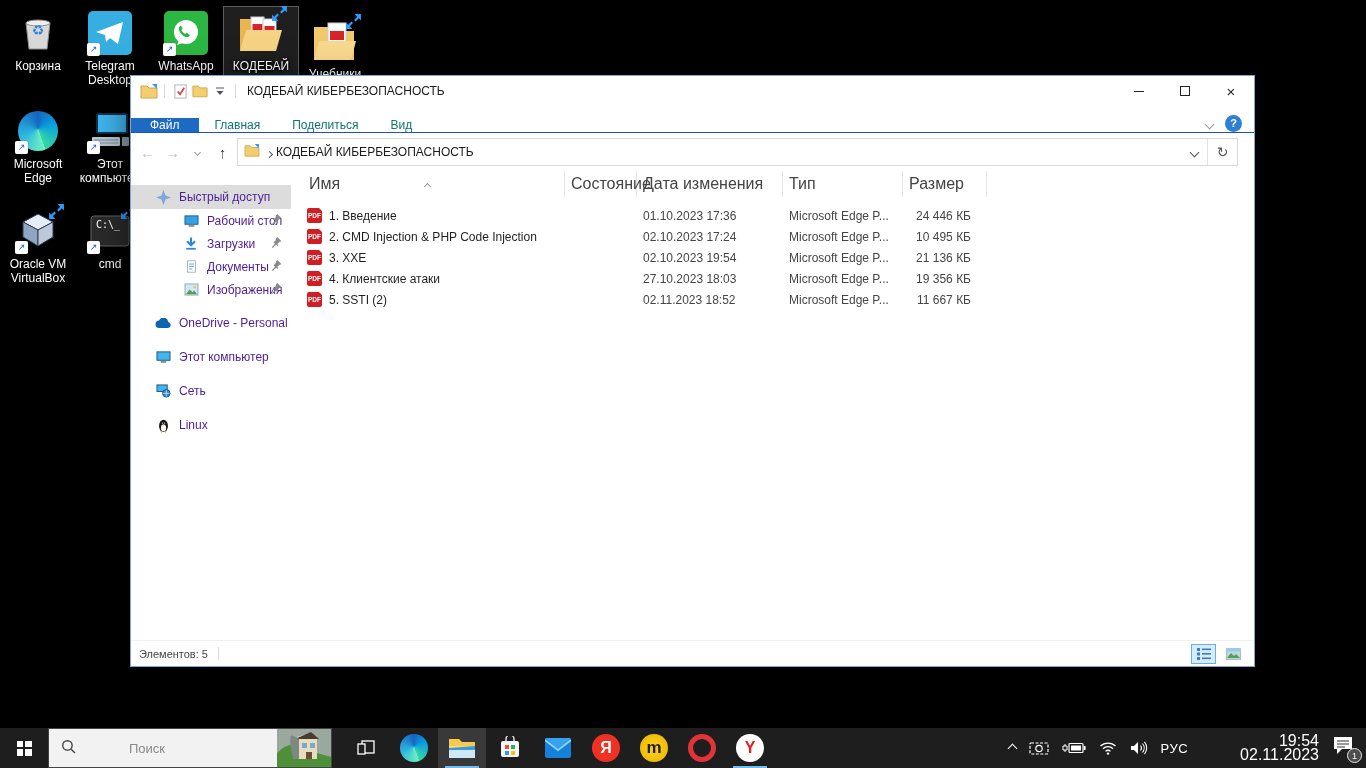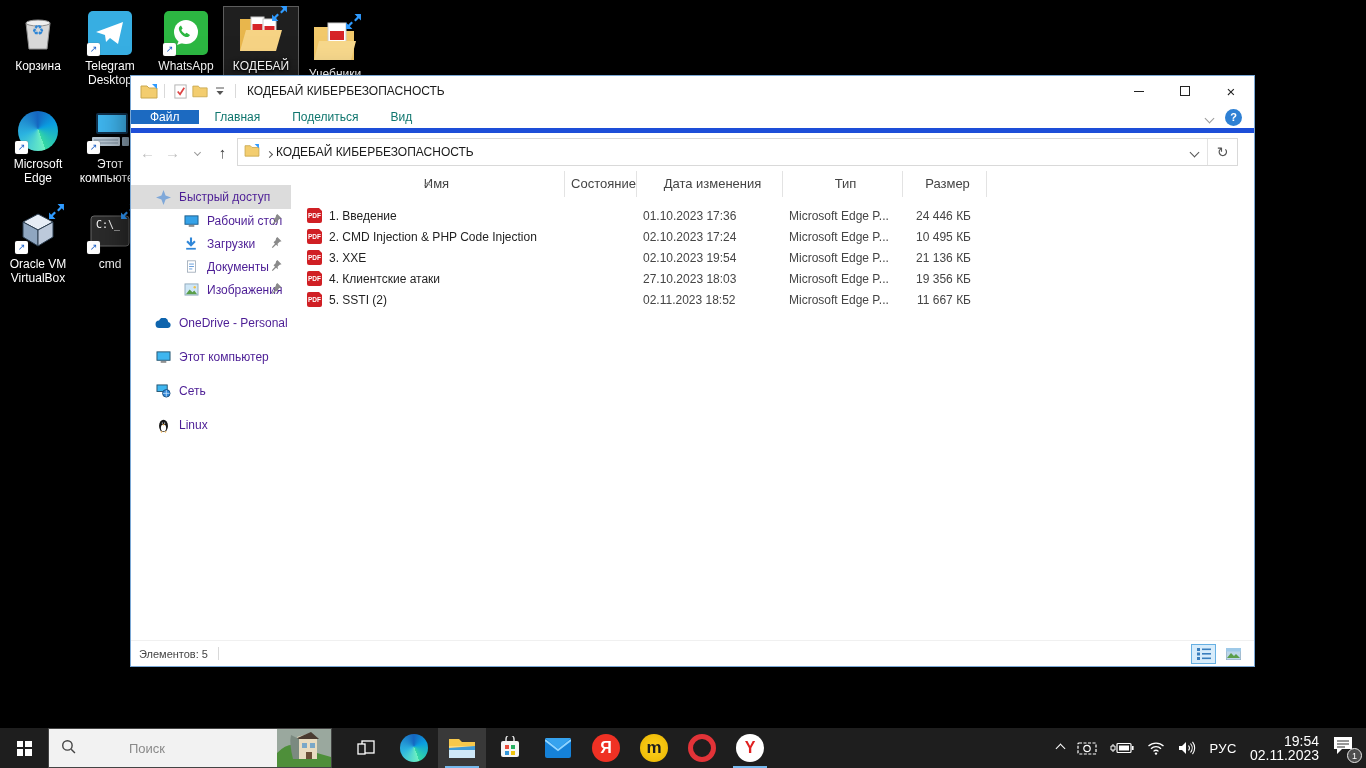--- a/index.html
+++ b/index.html
@@ -21,21 +21,21 @@
 .titlebar { height:30px; display:flex; align-items:center; background:#fff; padding-left:8px; }
 .qatsep { width:1px; height:14px; background:#d9d9d9; margin:0 5px; }
 .qatbtn { width:20px; height:20px; display:flex; align-items:center; justify-content:center; }
 .title { font-size:12px; color:#1a1a1a; margin-left:6px; flex:1; white-space:nowrap; overflow:hidden; }
 .wctrl { display:flex; height:100%; }
 .wbtn { width:46px; display:flex; align-items:center; justify-content:center; color:#222; }
 .minglyph { width:10px; border-top:1px solid #222; }
 .maxglyph { width:10px; height:10px; border:1px solid #222; }
 .closeglyph { font-size:15px; line-height:1; }
 
-.tabs { height:27px; display:flex; align-items:center; background:#fff; border-bottom:5px solid #1d4ed8; }
+.tabs { height:27px; display:flex; align-items:flex-end; background:#fff; border-bottom:1px solid #1d4ed8; }
 .tab { padding:0 16px; font-size:12px; display:flex; align-items:center; color:#0f766e; }
 .tab.file { background:#1c6ac1; color:#fff; padding:0 19px; }
 .tabsright { margin-left:auto; display:flex; align-items:center; gap:12px; padding-right:12px; }
 .helpball { width:17px; height:17px; border-radius:50%; background:#2e80d4; color:#fff; font-size:11px; font-weight:bold; display:flex; align-items:center; justify-content:center; }
 
 .addr { height:38px; display:flex; align-items:center; padding:0 10px 0 4px; background:#fff; }
 .navbtn { width:25px; height:26px; display:flex; align-items:center; justify-content:center; font-size:15px; color:#444; }
 .navbtn.dis { color:#bfbfbf; }
 .chev { width:7px; height:7px; border-right:1.4px solid #9a9a9a; border-bottom:1.4px solid #9a9a9a; display:inline-block; }
 .chev.down { transform:rotate(45deg); }
@@ -55,21 +55,21 @@
 .nav { width:160px; flex-shrink:0; padding-top:14px; font-size:12px; color:#4c1d95; }
 .srow { height:24px; display:flex; align-items:center; padding-left:24px; gap:8px; position:relative; }
 .srow.child { padding-left:52px; height:23px; }
 .srow.sel { background:#dcdcdc; }
 .sicon { width:16px; height:16px; flex-shrink:0; display:flex; align-items:center; justify-content:center; }
 .pin { position:absolute; right:9px; top:5px; }
 .navgap { height:10px; }
 
 .filearea { flex:1; padding-left:12px; position:relative; }
 .fhead { display:grid; grid-template-columns:262px 72px 146px 120px 84px; height:26px; }
-.hcell { position:relative; font-size:13px; color:#444; line-height:26px; padding-left:6px; border-right:1px solid #e3e3e3;text-align:center; }
+.hcell { position:relative; font-size:16px; color:#444; line-height:26px; padding-left:6px; border-right:1px solid #e3e3e3; }
 .sortmark { position:absolute; top:0; left:122px; }
 .frow { display:grid; grid-template-columns:262px 72px 146px 120px 84px; height:21px; align-items:center; font-size:12px; color:#454545; }
 .fname { display:flex; align-items:center; gap:7px; padding-left:4px; color:#1f1f1f; white-space:nowrap; overflow:hidden; }
 .fcell { padding-left:6px; }
 .fsize { text-align:right; padding-right:16px; }
 .pdfico { width:15px; height:15px; background:#d01f24; border-radius:2px; color:#fff; font-size:6.5px; font-weight:bold; display:flex; align-items:center; justify-content:center; flex-shrink:0; position:relative; }
 .pdfico::after { content:""; position:absolute; right:-1px; top:-1px; border-style:solid; border-width:0 5px 5px 0; border-color:transparent #fff transparent transparent; }
 
 .statusbar { height:26px; border-top:1px solid #f0f0f0; display:flex; align-items:center; gap:10px; padding:12px 8px; font-size:11px; color:#444; }
 .sdiv { width:1px; height:13px; background:#d9d9d9; }
@@ -85,21 +85,21 @@
 .tbsearch { width:284px; background:#f2f2f2; border:1px solid #444; display:flex; align-items:center; padding-left:12px; gap:9px; position:relative; }
 .tbsearch input { flex:1; border:none; outline:none; background:transparent; font-size:13px; color:#333; font-family:inherit; min-width:0;margin-left:44px; }
 .tbimg { width:54px; height:38px; flex-shrink:0; }
 .tbbtn { width:48px; display:flex; align-items:center; justify-content:center; position:relative; }
 .tbbtn.active { background:rgba(255,255,255,.12); }
 .tbbtn.active::after, .tbbtn.running::after { content:""; position:absolute; left:7px; right:7px; bottom:0; height:2px; background:#76b9ed; }
 .ball { width:28px; height:28px; border-radius:50%; display:flex; align-items:center; justify-content:center; font-weight:bold; }
 .tray { margin-left:auto; display:flex; align-items:center; gap:13px; padding-right:8px; color:#fff; }
 .trayicon { display:flex; align-items:center; justify-content:center; }
 .lang { font-size:13px; letter-spacing:.5px; }
-.clock { text-align:right; font-size:14px; line-height:14px; }
+.clock { text-align:right; font-size:16px; line-height:14px;margin-left:39px; }
 .notif { position:relative; width:26px; height:24px; }
 .badge { position:absolute; right:-4px; bottom:-3px; width:15px; height:15px; border-radius:50%; background:#4d4d4d; border:1.5px solid #e8e8e8; color:#fff; font-size:9px; display:flex; align-items:center; justify-content:center; }
 </style>
 </head>
 <body>
 
 <div class="dicon" style="left:0;top:6px">
   <div class="dimg">
     <svg width="44" height="44" viewBox="0 0 44 44">
         <path d="M10 12h24l-3 26H13z" fill="#d8d8d8" stroke="#8f8f8f"></path>

